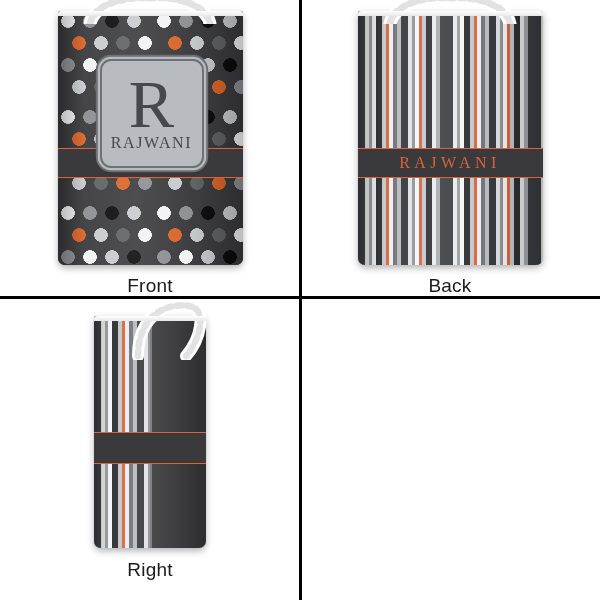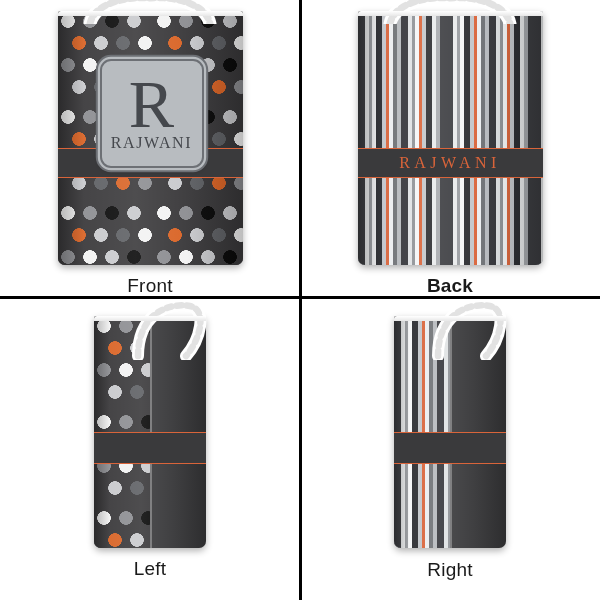--- a/index.html
+++ b/index.html
@@ -149,21 +149,21 @@
   #front-wrap{margin-top:11px;}
   #front-bag{width:185px;height:254px;}
   #front-bag .band{top:137px;height:28px;}
   #front-plate{left:42px;top:48px;width:100px;height:105px;}
   #front-caption{margin-top:11px;}
 
   
   #back-wrap{margin-top:11px;}
   #back-bag{width:185px;height:254px;}
   #back-bag .band{top:137px;height:28px;}
-  #back-caption{margin-top:11px;font-weight:bold;}
+  #back-caption{margin-top:11px;}
 
   
   #left-wrap,#right-wrap{margin-top:16px;}
   .side-bag{width:112px;height:232px;}
   .side-bag .band{top:116px;height:30px;}
   .side-half{position:absolute;top:0;bottom:0;}
   .side-left-half{left:0;width:50%;}
   .side-right-half{right:0;width:50%;}
   .gusset-line{
     position:absolute;top:0;bottom:0;left:50%;width:1.6px;
@@ -209,38 +209,20 @@
         <div class="stripes"></div>
         <div class="lip"></div>
         <div class="band">
           <span class="band-name">RAJWANI</span>
         </div>
       </div>
     </div>
     <div class="caption" id="back-caption">Back</div>
   </div>
 
-  <div class="quad">
-    <div class="bag-wrap" id="left-wrap">
-
-      <svg class="rope" width="150" height="60" style="left:10px;top:-16px;">
-        <path d="M34 56 C34 16 62 2 86 6 C104 10 96 40 82 56" fill="none" stroke="#ffffff" stroke-width="12" stroke-linecap="round"></path>
-        <path d="M34 56 C34 16 62 2 86 6 C104 10 96 40 82 56" fill="none" stroke="#e2e2e2" stroke-width="6.5" stroke-linecap="round" stroke-dasharray="5 5"></path>
-      </svg>
-
-      <div class="bag side-bag" id="left-bag">
-        <div class="side-half side-left-half stripes"></div>
-        <div class="side-half side-right-half dots"></div>
-        <div class="gusset-line"></div>
-        <div class="lip"></div>
-        <div class="band"></div>
-      </div>
-    </div>
-    <div class="caption" style="margin-top:11px;">Left</div>
-  </div>
 
   <div class="quad">
     <div class="bag-wrap" id="right-wrap">
 
       <svg class="rope" width="150" height="60" style="left:10px;top:-16px;">
         <path d="M34 56 C34 16 62 2 86 6 C104 10 96 40 82 56" fill="none" stroke="#ffffff" stroke-width="12" stroke-linecap="round"></path>
         <path d="M34 56 C34 16 62 2 86 6 C104 10 96 40 82 56" fill="none" stroke="#e2e2e2" stroke-width="6.5" stroke-linecap="round" stroke-dasharray="5 5"></path>
       </svg>
 
       <div class="bag side-bag" id="right-bag">

